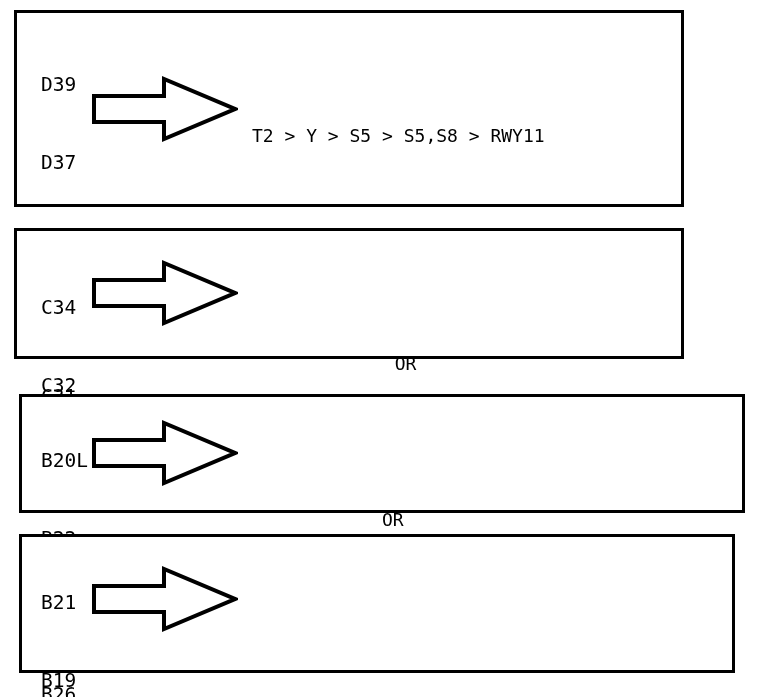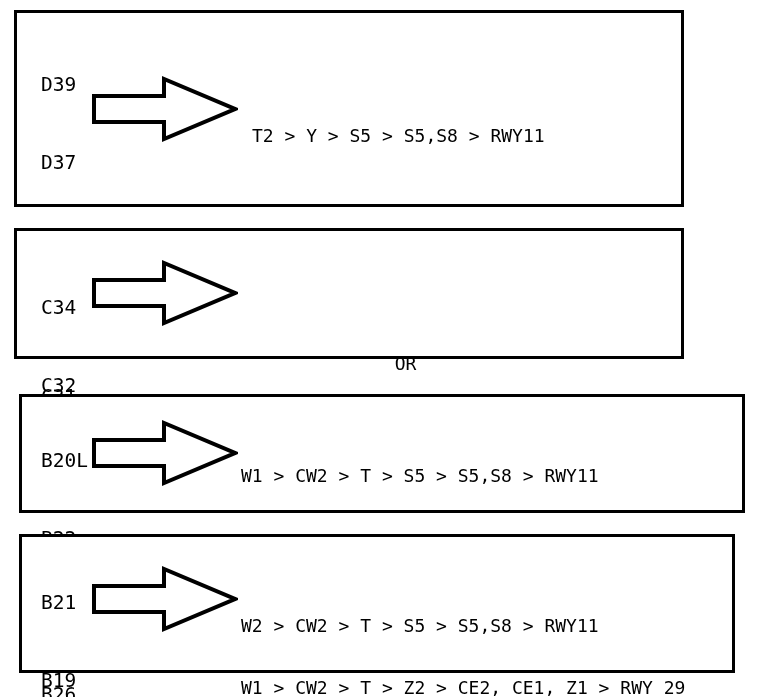--- a/index.html
+++ b/index.html
@@ -135,38 +135,36 @@
     <span class="stand-item">B22</span>
     <span class="stand-item">B24</span>
     <span class="stand-item">B26</span>
   </div>
 
   <svg class="arrow-svg" id="arrow-3" width="146" height="70" viewBox="0 0 146 70">
     <polygon points="2,22 72,22 72,5 143,35 72,65 72,48 2,48" fill="#ffffff" stroke="#000000" stroke-width="4" stroke-linejoin="miter"></polygon>
   </svg>
 
   <div class="routes" id="routes-3">
-    <span class="route-line">W1 &gt; CW2 &gt; T &gt; S5 &gt; S5,S8 &gt; RWY11</span>
     <span class="route-or"><span>             </span><span>OR</span></span>
     <span class="route-line">W1 &gt; CW2 &gt; T &gt; Z2 &gt; CE2, CE1, Z1 &gt; RWY 29</span>
   </div>
 
   <div class="route-box" id="box-4"></div>
 
   <div class="stand-list" id="stands-4">
     <span class="stand-item">B21</span>
     <span class="stand-item">B19</span>
     
     
     
   </div>
 
   <svg class="arrow-svg" id="arrow-4" width="146" height="70" viewBox="0 0 146 70">
     <polygon points="2,22 72,22 72,5 143,35 72,65 72,48 2,48" fill="#ffffff" stroke="#000000" stroke-width="4" stroke-linejoin="miter"></polygon>
   </svg>
 
   <div class="routes" id="routes-4">
-    <span class="route-line">W2 &gt; CW2 &gt; T &gt; S5 &gt; S5,S8 &gt; RWY11</span>
     <span class="route-or"></span>
     
   </div>
 
 </div>
 
 </body></html>

